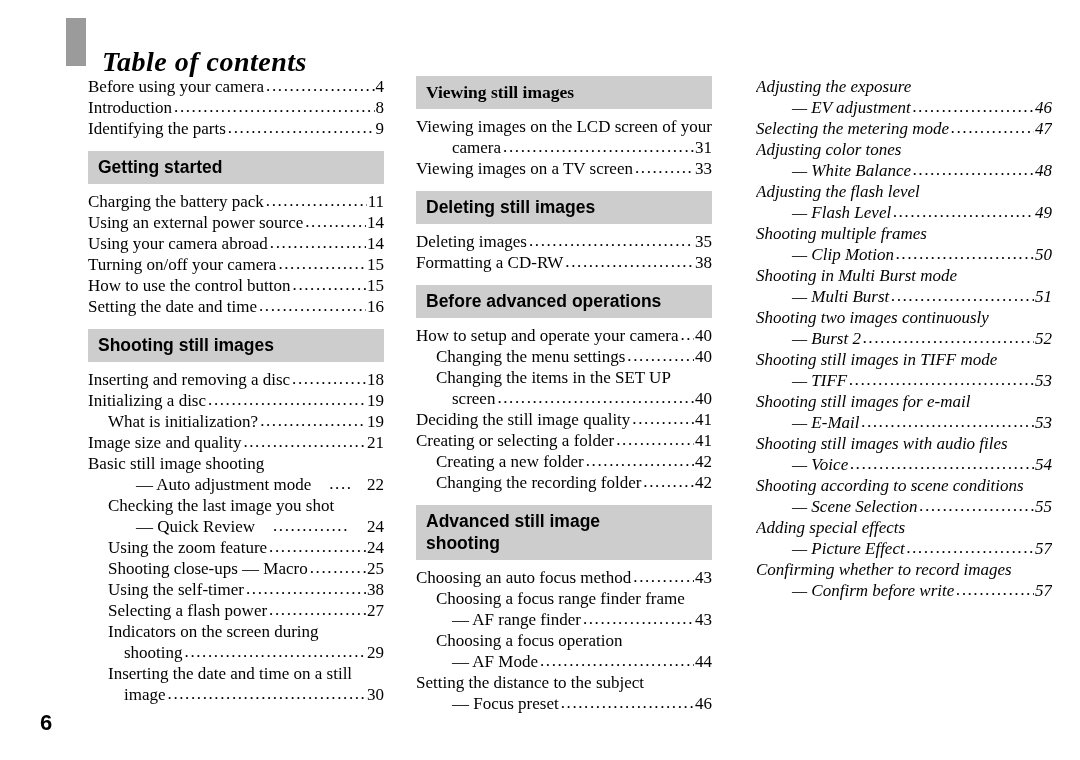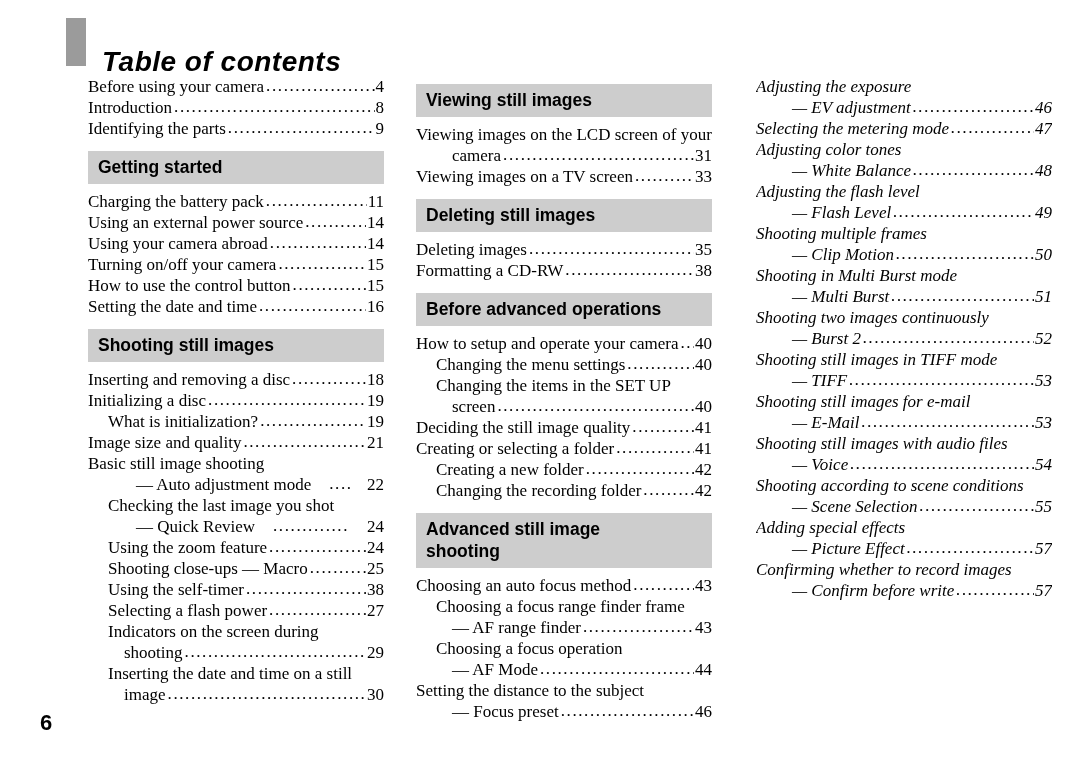--- a/index.html
+++ b/index.html
@@ -24,21 +24,21 @@
     display: flex;
     align-items: center;
     height: 48px;
   }
   .title-bar-block {
     width: 20px;
     height: 48px;
     background: #9b9b9b;
   }
   .page-title {
-    font-family: Liberation Sans, sans-serif;
+    font-family: Liberation Serif, serif;
     font-weight: bold;
     font-style: italic;
     font-size: 28px;
     letter-spacing: 0.5px;
     margin-left: 16px;
     white-space: nowrap;
     margin-top: 40px;
   }
 
   
@@ -68,21 +68,21 @@
     font-weight: bold;
     font-size: 17.5px;
     line-height: 22px;
     padding: 5px 0 6px 10px;
     box-sizing: border-box;
     width: 296px;
     margin-top: 12px;
     margin-bottom: 7px;
     white-space: pre-line;
   }
-  .section-header.first { margin-top: 8px; }
+  .section-header.first { margin-top: 0; font-family: Liberation Serif, serif; }
 
   
   .toc-entry {
     display: flex;
     align-items: flex-end;
     font-size: 17px;
     line-height: 21px;
     height: 21px;
     width: 296px;
     box-sizing: border-box;

